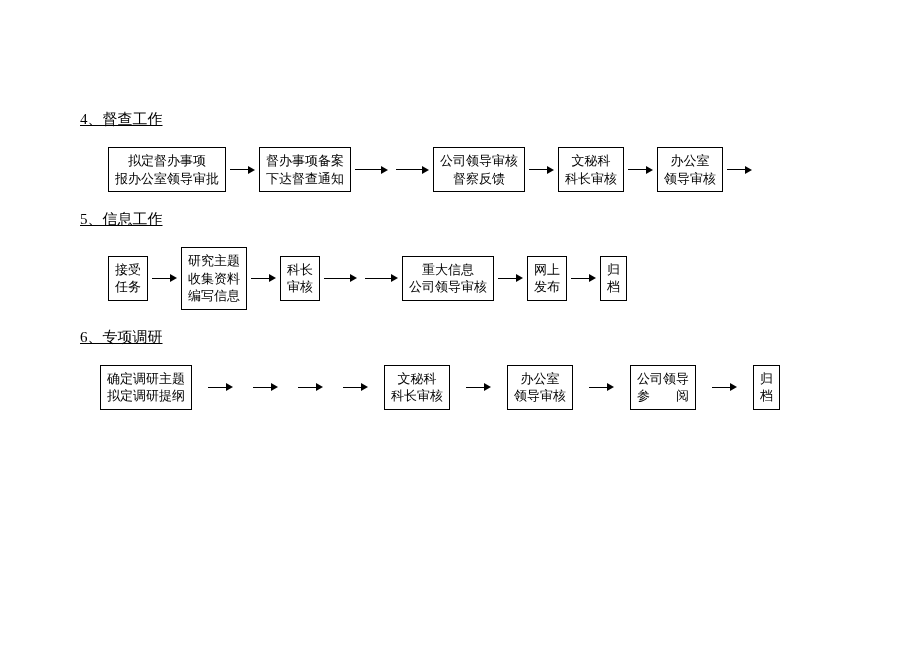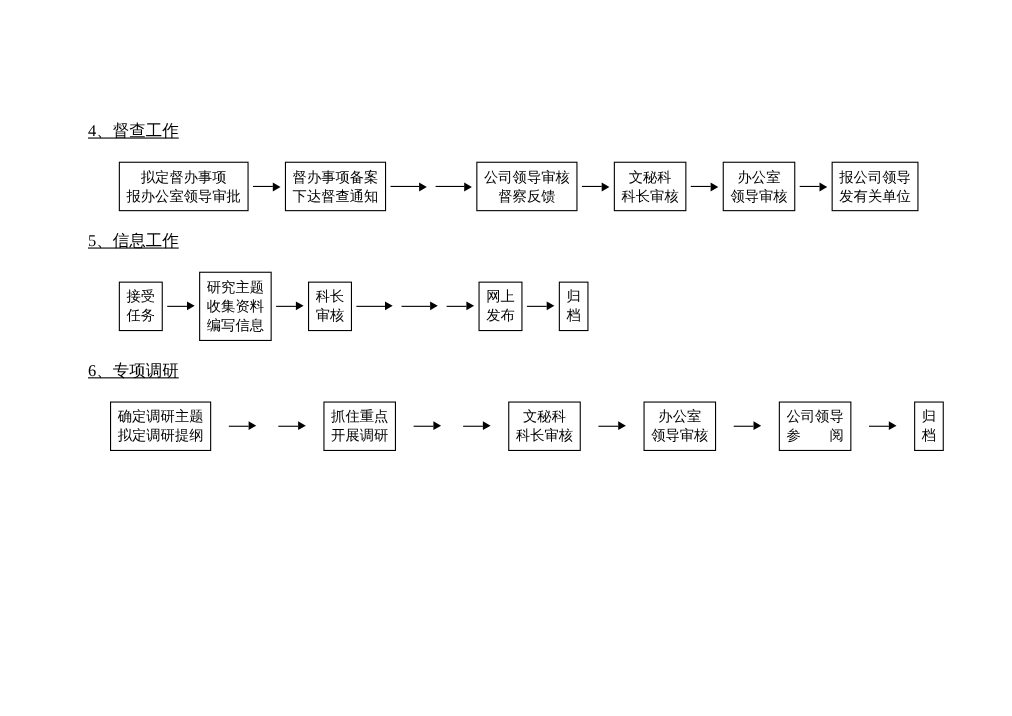--- a/index.html
+++ b/index.html
@@ -106,24 +106,20 @@
           <div class="arrow-head"></div>
         </div>
       <div class="box">
         <span>办公室</span>
         <span>领导审核</span>
       </div>
       <div class="arrow">
           <div class="arrow-line"></div>
           <div class="arrow-head"></div>
         </div>
-      <div class="box">
-        <span>报公司领导</span>
-        <span>发有关单位</span>
-      </div>
     </div>
   </div>
 
   <div class="section gap-large">
     <div class="section-title">5、信息工作</div>
     <div class="flow">
       <div class="box">
         <span>接受</span>
         <span>任务</span>
       </div>
@@ -145,20 +141,24 @@
         <span>审核</span>
       </div>
       <div class="arrow">
           <div class="arrow-line long"></div>
           <div class="arrow-head"></div>
         </div>
       <div class="arrow">
           <div class="arrow-line long"></div>
           <div class="arrow-head"></div>
         </div>
+      <div class="box">
+        <span>重大信息</span>
+        <span>公司领导审核</span>
+      </div>
       <div class="arrow">
           <div class="arrow-line"></div>
           <div class="arrow-head"></div>
         </div>
       <div class="box">
         <span>网上</span>
         <span>发布</span>
       </div>
       <div class="arrow">
           <div class="arrow-line"></div>
@@ -179,24 +179,20 @@
         <span>拟定调研提纲</span>
       </div>
       <div class="arrow">
           <div class="arrow-line"></div>
           <div class="arrow-head"></div>
         </div>
       <div class="arrow">
           <div class="arrow-line"></div>
           <div class="arrow-head"></div>
         </div>
-      <div class="box">
-        <span>抓住重点</span>
-        <span>开展调研</span>
-      </div>
       <div class="arrow">
           <div class="arrow-line"></div>
           <div class="arrow-head"></div>
         </div>
       <div class="arrow">
           <div class="arrow-line"></div>
           <div class="arrow-head"></div>
         </div>
       <div class="box">
         <span>文秘科</span>

